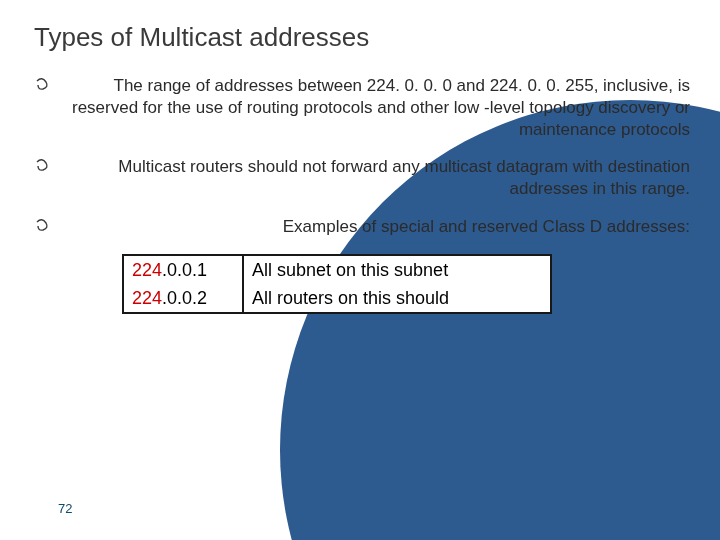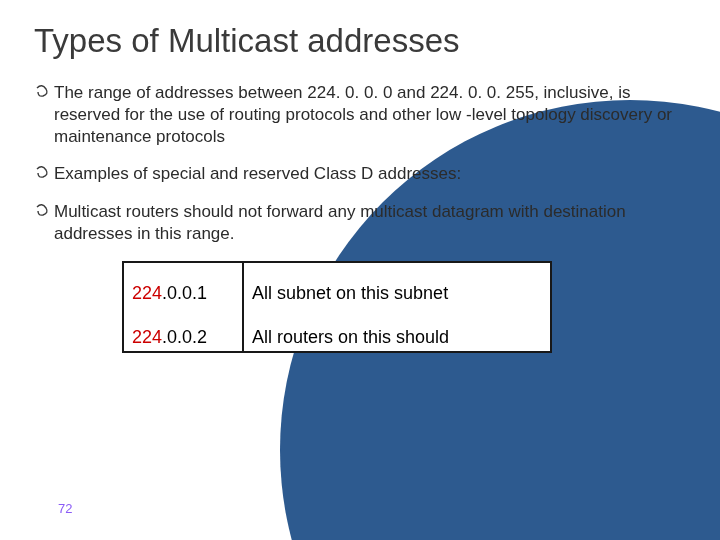--- a/index.html
+++ b/index.html
@@ -20,28 +20,29 @@
     z-index: 0;
   }
   .page {
     position: relative;
     z-index: 1;
     width: 720px;
     height: 540px;
     padding: 22px 30px 0 34px;
   }
   .title {
-    font-size: 33px;
+    font-size: 26px;
     font-weight: 400;
     color: #3a3a3a;
     margin-bottom: 22px;
     font-family: "Trebuchet MS", "Segoe UI", sans-serif;
   }
   .bullets {
     list-style: none;
+    text-align: right;
   }
   .bullets > li {
     position: relative;
     padding-left: 20px;
     font-size: 17px;
     line-height: 1.28;
     color: #2b2b2b;
     margin-bottom: 16px;
     font-family: Tahoma, "Segoe UI", sans-serif;
   }
@@ -60,40 +61,40 @@
     border: 2px solid #181818;
     background: #ffffff;
   }
   .table-wrap table {
     width: 100%;
     border-collapse: collapse;
   }
   .table-wrap td {
     font-family: Arial, Helvetica, sans-serif;
     font-size: 18px;
-    padding: 18px 10px 2px 8px;
+    padding: 2px 10px 2px 8px;
     color: #000;
     vertical-align: middle;
     line-height: 1.35;
     white-space: nowrap;
   }
   .table-wrap td.addr { width: 118px; }
   .table-wrap td.addr .pre { color: #cc0000; }
   .table-wrap td.addr .suf { color: #000; }
   .table-wrap td.sep {
     width: 2px;
     padding: 0;
     background: #181818;
   }
   .pagenum {
     position: absolute;
     left: 58px;
     bottom: 24px;
     font-size: 13px;
-    color: #8b5cf6;
+    color: #0c4a6e;
     font-family: "Segoe UI", Tahoma, sans-serif;
   }
 </style>
 </head>
 <body>
 
 <div class="bg-circle"></div>
 
 <div class="page">
 
@@ -107,29 +108,29 @@
           </svg>
       </span>
       <span>The range of addresses between 224. 0. 0. 0 and 224. 0. 0. 255, inclusive, is reserved for the use of routing protocols and other low -level topology discovery or maintenance protocols</span>
     </li>
     <li>
       <span class="bullet-icon">
         <svg width="16" height="16" viewBox="0 0 16 16">
             <path d="M3 4 Q8 -1 12 5 Q15 10 9 12 Q4 13 4 8" fill="none" stroke="#3a3a3a" stroke-width="1.4"></path>
           </svg>
       </span>
-      <span>Examples of special and reserved Class D addresses:</span>
+      <span>Multicast routers should not forward any multicast datagram with destination addresses in this range.</span>
     </li>
     <li>
       <span class="bullet-icon">
         <svg width="16" height="16" viewBox="0 0 16 16">
             <path d="M3 4 Q8 -1 12 5 Q15 10 9 12 Q4 13 4 8" fill="none" stroke="#3a3a3a" stroke-width="1.4"></path>
           </svg>
       </span>
-      <span>Multicast routers should not forward any multicast datagram with destination addresses in this range.</span>
+      <span>Examples of special and reserved Class D addresses:</span>
     </li>
   </ul>
 
   <div class="table-wrap">
     <table>
       <tbody>
           <tr>
         <td class="addr"><span class="pre">224</span><span class="suf">.0.0.1</span></td>
         <td class="sep"></td>
         <td>All subnet on this subnet</td>

